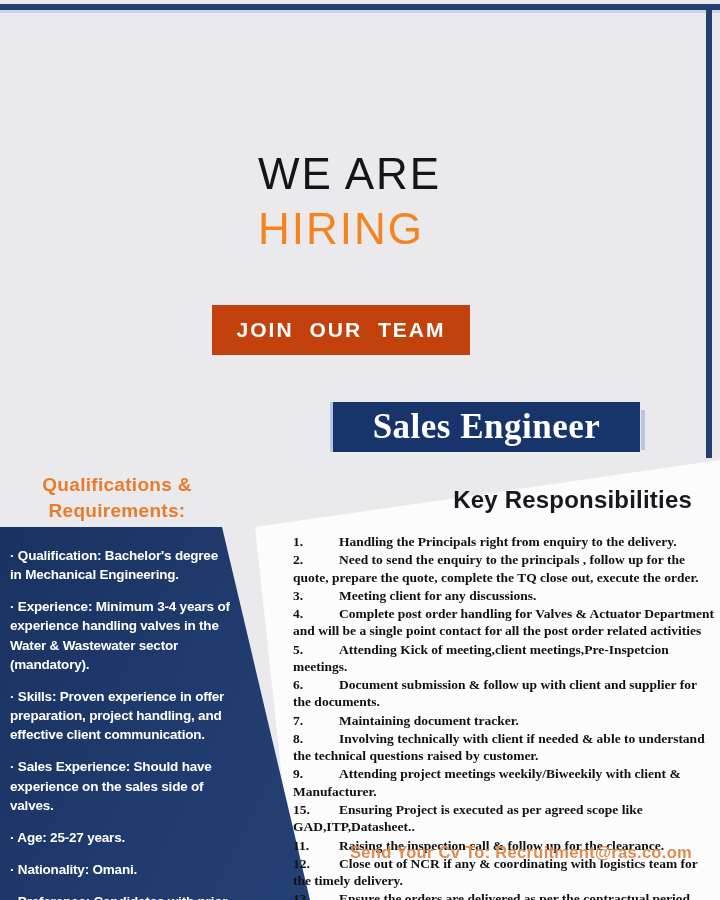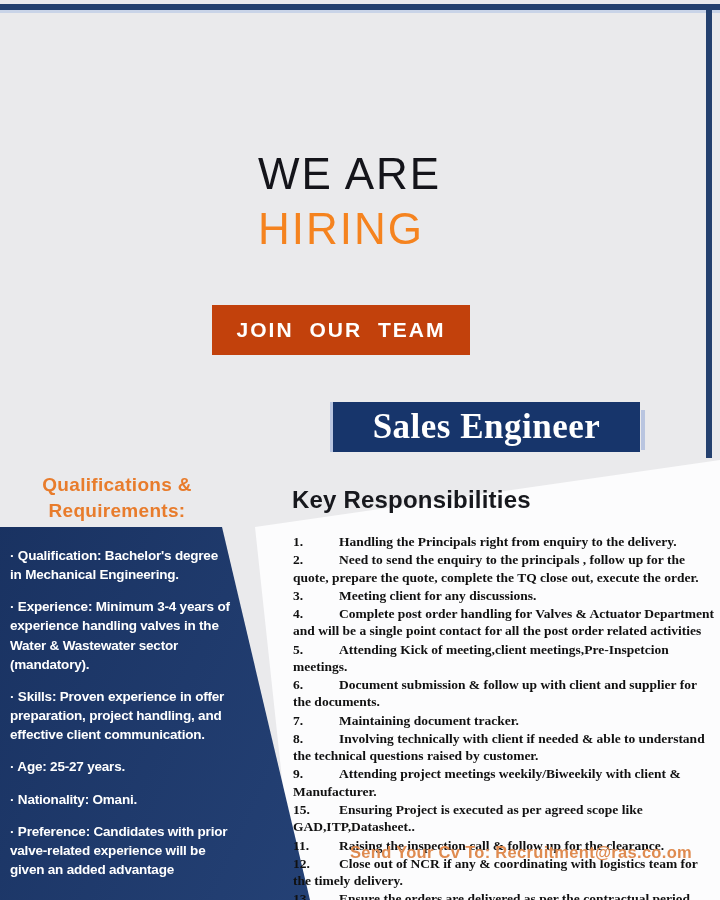--- a/index.html
+++ b/index.html
@@ -66,21 +66,21 @@
   .qual-item { margin-bottom:13px; }
 
   
   .white-sheet {
     position:absolute; left:0; top:0; width:720px; height:900px;
     background:#fcfcfd;
     clip-path:polygon(255px 527px, 720px 460px, 720px 900px, 295px 900px);
   }
   .resp-heading {
     position:absolute; left:292px; top:486px; width:400px;
-    text-align:left; color:#17181d;
+    text-align:right; color:#17181d;
     font-size:24px; font-weight:800; letter-spacing:0.2px;
   }
   .resp-list {
     position:absolute; left:293px; top:533px; width:422px;
     font-family:"Liberation Serif", serif;
     color:#111111; font-size:13.5px; font-weight:700; line-height:1.28;
   }
   .resp-item { margin-bottom:1px; }
   .resp-num { display:inline-block; min-width:46px; }
   .cv-line {
@@ -106,20 +106,21 @@
 
 <button class="join-btn">JOIN OUR TEAM</button>
 
 <div class="role-banner">Sales Engineer</div>
 
 <div class="qual-heading">Qualifications &amp; Requirements:</div>
 <div class="qual-list">
   <div class="qual-item">· Qualification: Bachelor's degree in Mechanical Engineering.</div>
   <div class="qual-item">· Experience: Minimum 3-4 years of experience handling valves in the Water &amp; Wastewater sector (mandatory).</div>
   <div class="qual-item">· Skills: Proven experience in offer preparation, project handling, and effective client communication.</div>
+  <div class="qual-item">· Sales Experience: Should have experience on the sales side of valves.</div>
   <div class="qual-item">· Age: 25-27 years.</div>
   <div class="qual-item">· Nationality: Omani.</div>
   <div class="qual-item">· Preference: Candidates with prior valve-related experience will be given an added advantage</div>
 </div>
 
 <div class="resp-heading">Key Responsibilities</div>
 <div class="resp-list">
   <div class="resp-item"><span class="resp-num">1.</span><span>Handling the Principals right from enquiry to the delivery.</span></div>
   <div class="resp-item"><span class="resp-num">2.</span><span>Need to send the enquiry to the principals , follow up for the quote, prepare the quote, complete the TQ close out, execute the order.</span></div>
   <div class="resp-item"><span class="resp-num">3.</span><span>Meeting client for any discussions.</span></div>

